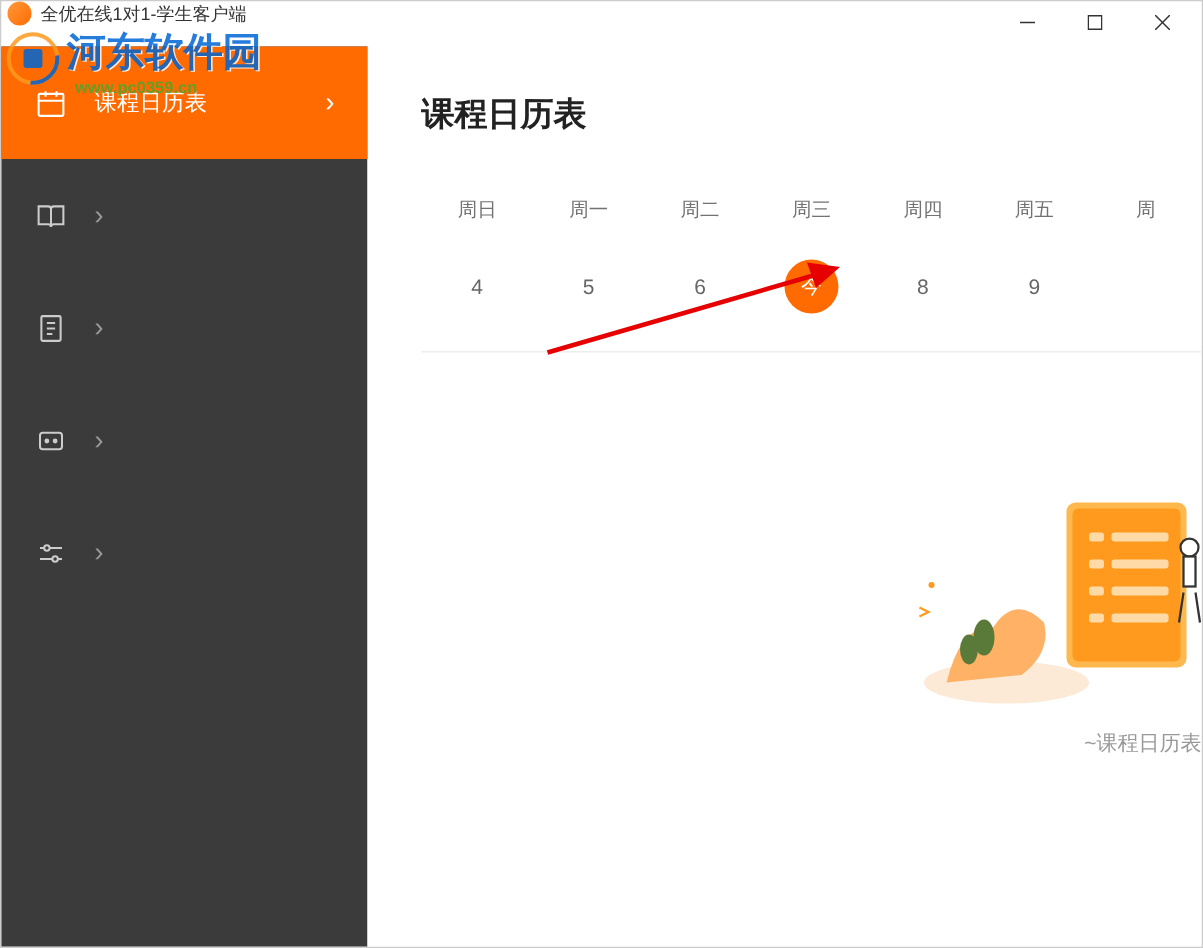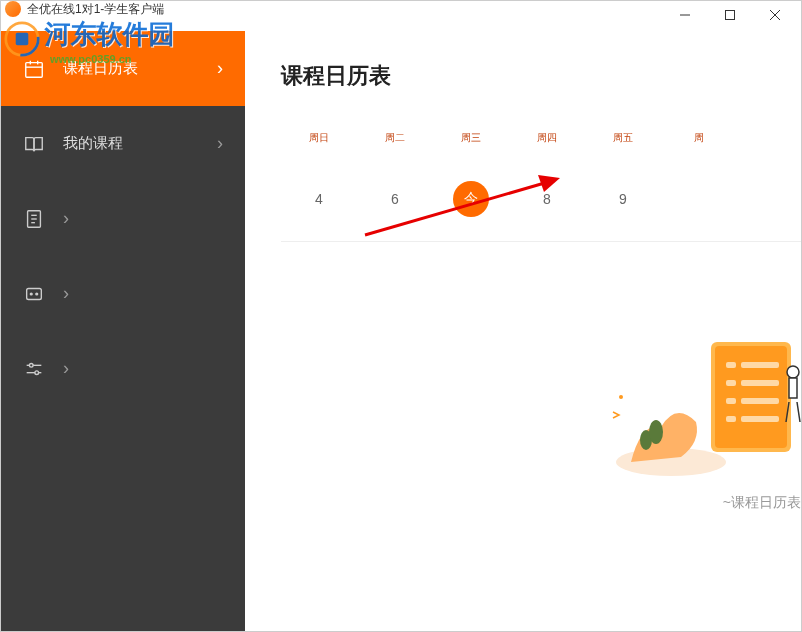--- a/index.html
+++ b/index.html
@@ -25,21 +25,21 @@
     .sidebar-label { color: #ddd; font-size: 15px; flex: 1; }
     .sidebar-item.active .sidebar-label { color: #fff; }
     .sidebar-chevron { color: #999; font-size: 18px; }
     .sidebar-item.active .sidebar-chevron { color: #fff; }
     
     .main { flex: 1; background: #fff; padding: 30px 0 0 36px; overflow: hidden; }
     .main-title { font-size: 22px; font-weight: bold; color: #222; margin-bottom: 40px; }
     
     .calendar-header { display: flex; gap: 0; margin-bottom: 16px; }
     .day-col { width: 76px; text-align: center; }
-    .day-name { font-size: 10px; color: #c2410c; margin-bottom: 36px; }
+    .day-name { font-size: 13px; color: #737373; margin-bottom: 24px; }
     .day-num { font-size: 14px; color: #666; width: 36px; height: 36px; display: inline-flex; align-items: center; justify-content: center; border-radius: 50%; }
     .day-num.today { background: #ff6b00; color: #fff; }
     
     .hr { border: none; border-top: 1px solid #eee; margin: 20px 0 0 0; width: 100%; }
     
     .empty-state { margin-top: 70px; text-align: right; position: relative; height: 200px; }
     .empty-text { position: absolute; right: 0; bottom: 0; color: #999; font-size: 14px; }
     
     .illustration { position: absolute; right: 0; top: 0; width: 200px; height: 170px; }
     
@@ -94,21 +94,20 @@
         <span class="sidebar-label">课程日历表</span>
         <span class="sidebar-chevron">›</span>
       </div>
       <div class="sidebar-item">
         <span class="sidebar-icon">
           <svg viewBox="0 0 24 24">
               <path d="M3 5 L10 5 Q12 5 12 7 L12 20 Q12 18 10 18 L3 18 Z"></path>
               <path d="M21 5 L14 5 Q12 5 12 7 L12 20 Q12 18 14 18 L21 18 Z"></path>
             </svg>
         </span>
-        <span class="sidebar-label">我的课程</span>
         <span class="sidebar-chevron">›</span>
       </div>
       <div class="sidebar-item">
         <span class="sidebar-icon">
           <svg viewBox="0 0 24 24">
               <rect x="5" y="3" width="14" height="18" rx="1"></rect>
               <line x1="9" y1="8" x2="15" y2="8"></line>
               <line x1="9" y1="12" x2="15" y2="12"></line>
               <line x1="9" y1="16" x2="13" y2="16"></line>
             </svg>
@@ -138,20 +137,24 @@
       </div>
     </div>
 
     <div class="main">
       <div class="main-title">课程日历表</div>
 
       <div class="calendar-header">
         <div class="day-col">
           <div class="day-name">周日</div>
           <div class="day-num">4</div>
+        </div>
+        <div class="day-col">
+          <div class="day-name">周一</div>
+          <div class="day-num">5</div>
         </div>
         <div class="day-col">
           <div class="day-name">周二</div>
           <div class="day-num">6</div>
         </div>
         <div class="day-col">
           <div class="day-name">周三</div>
           <div class="day-num today">今</div>
         </div>
         <div class="day-col">

